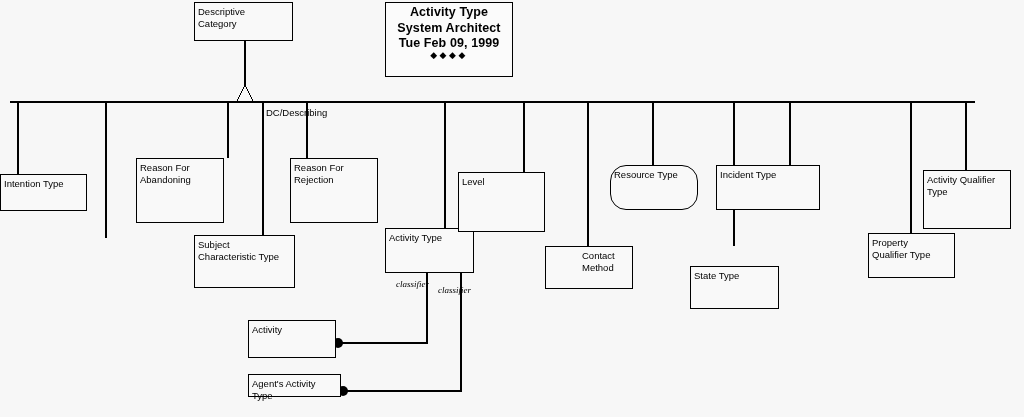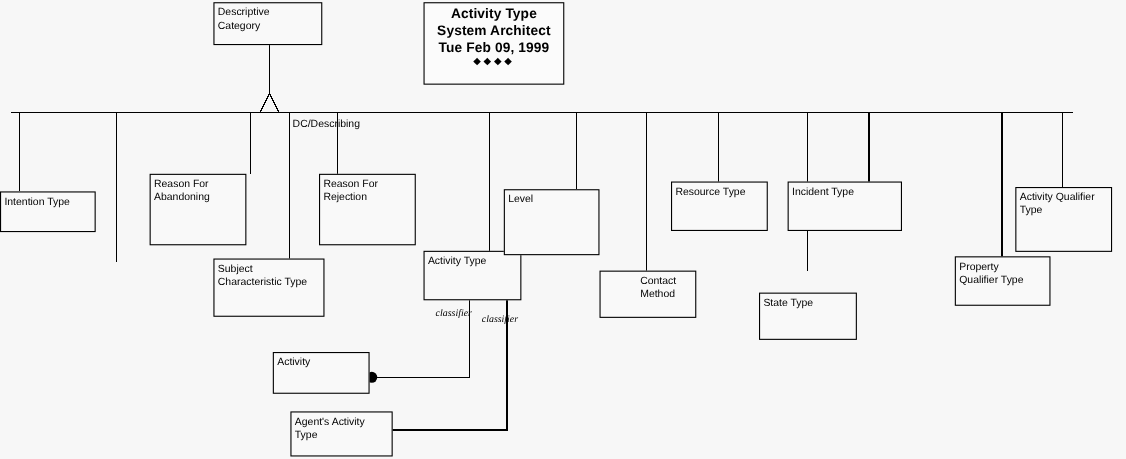--- a/index.html
+++ b/index.html
@@ -137,34 +137,34 @@
 
   <div class="node" style="left:290px; top:158px; width:88px; height:65px;">Reason For
 Rejection</div>
 
   <div class="node" style="left:385px; top:228px; width:89px; height:45px;">Activity Type</div>
 
   <div class="node" style="left:458px; top:172px; width:87px; height:60px;">Level</div>
 
   <div class="node" style="left:545px; top:246px; width:88px; height:43px;padding-left:36px;">Contact Method</div>
 
-  <div class="node" style="left:610px; top:165px; width:88px; height:45px;">Resource Type</div>
+  <div class="node" style="left:610px; top:165px; width:88px; height:45px;border-radius:16px;">Resource Type</div>
 
   <div class="node" style="left:690px; top:246px; width:89px; height:43px;margin-top:20px;">State Type</div>
 
   <div class="node" style="left:716px; top:165px; width:104px; height:45px;">Incident Type</div>
 
   <div class="node" style="left:868px; top:233px; width:87px; height:45px;">Property
 Qualifier Type</div>
 
   <div class="node" style="left:923px; top:170px; width:88px; height:59px;">Activity Qualifier
 Type</div>
 
   <div class="node" style="left:248px; top:320px; width:88px; height:38px;">Activity</div>
 
-  <div class="node" style="left:264px; top:374px; width:93px; height:41px;">Agent's Activity
+  <div class="node" style="left:248px; top:374px; width:93px; height:23px;">Agent's Activity
 Type</div>
 
   <div class="role-label" style="left:396px; top:279px;">classifier</div>
 
   <div class="role-label" style="left:438px; top:285px;">classifier</div>
 
 </div>
 
 </body></html>

